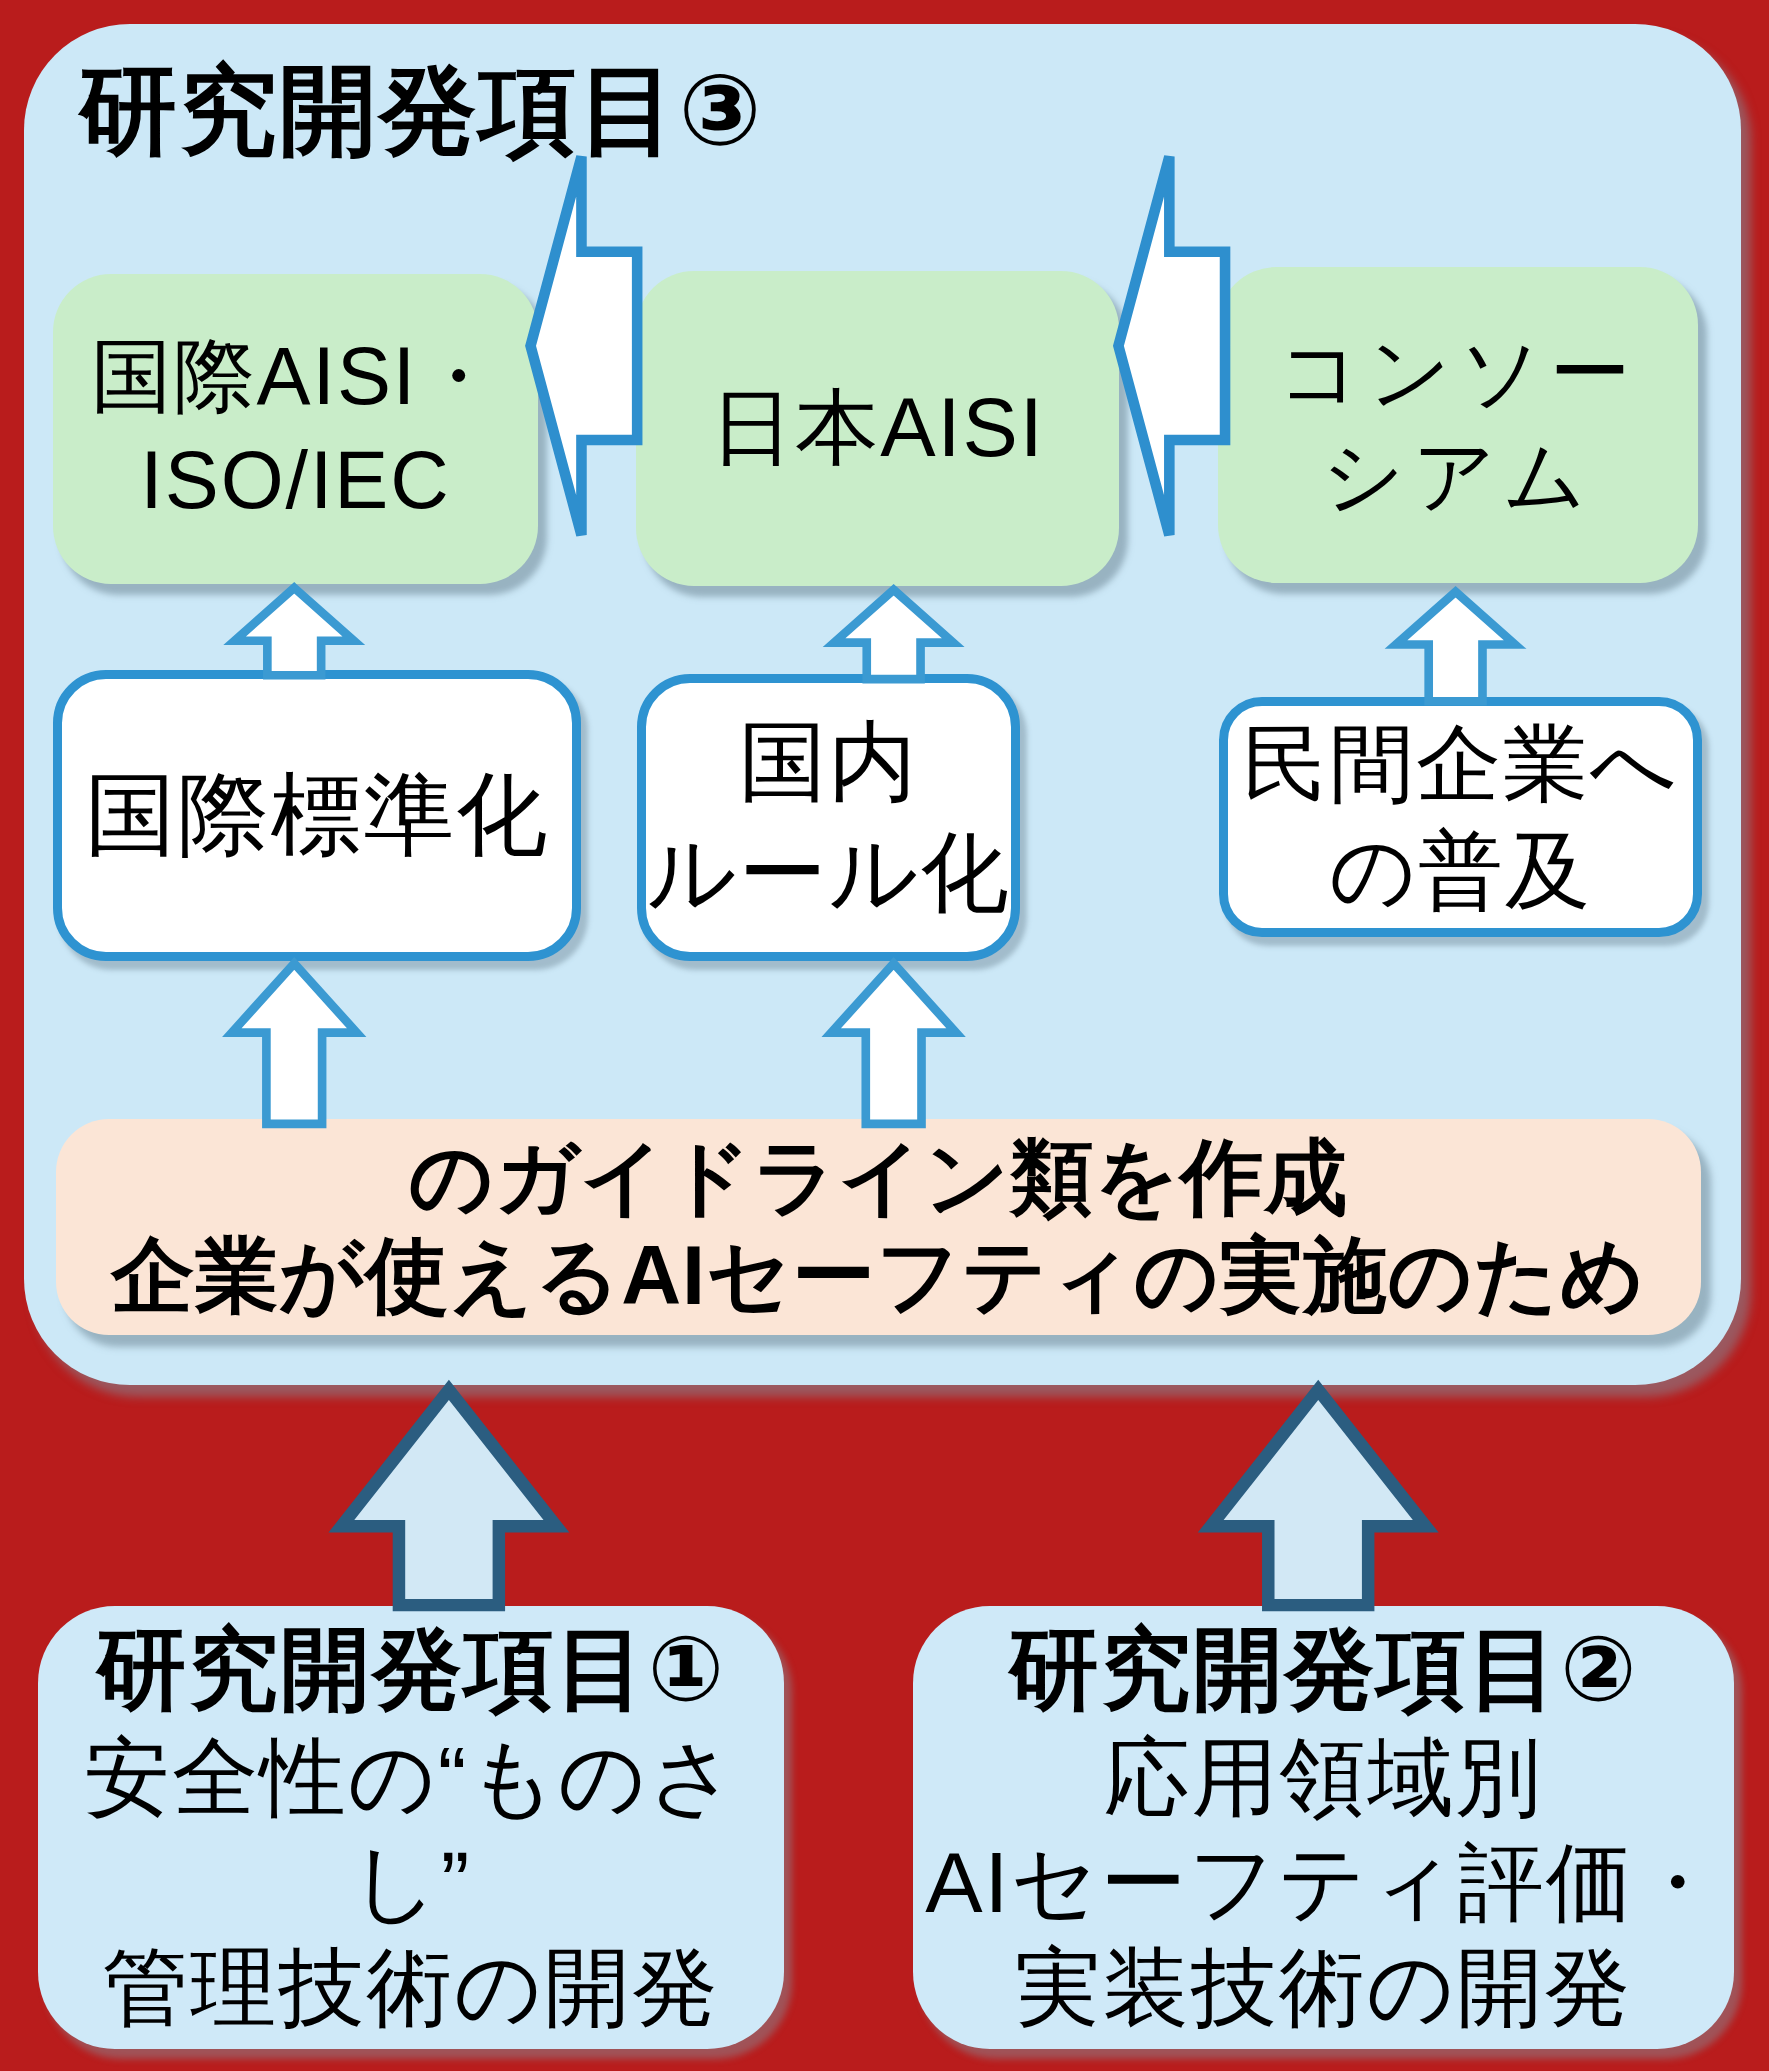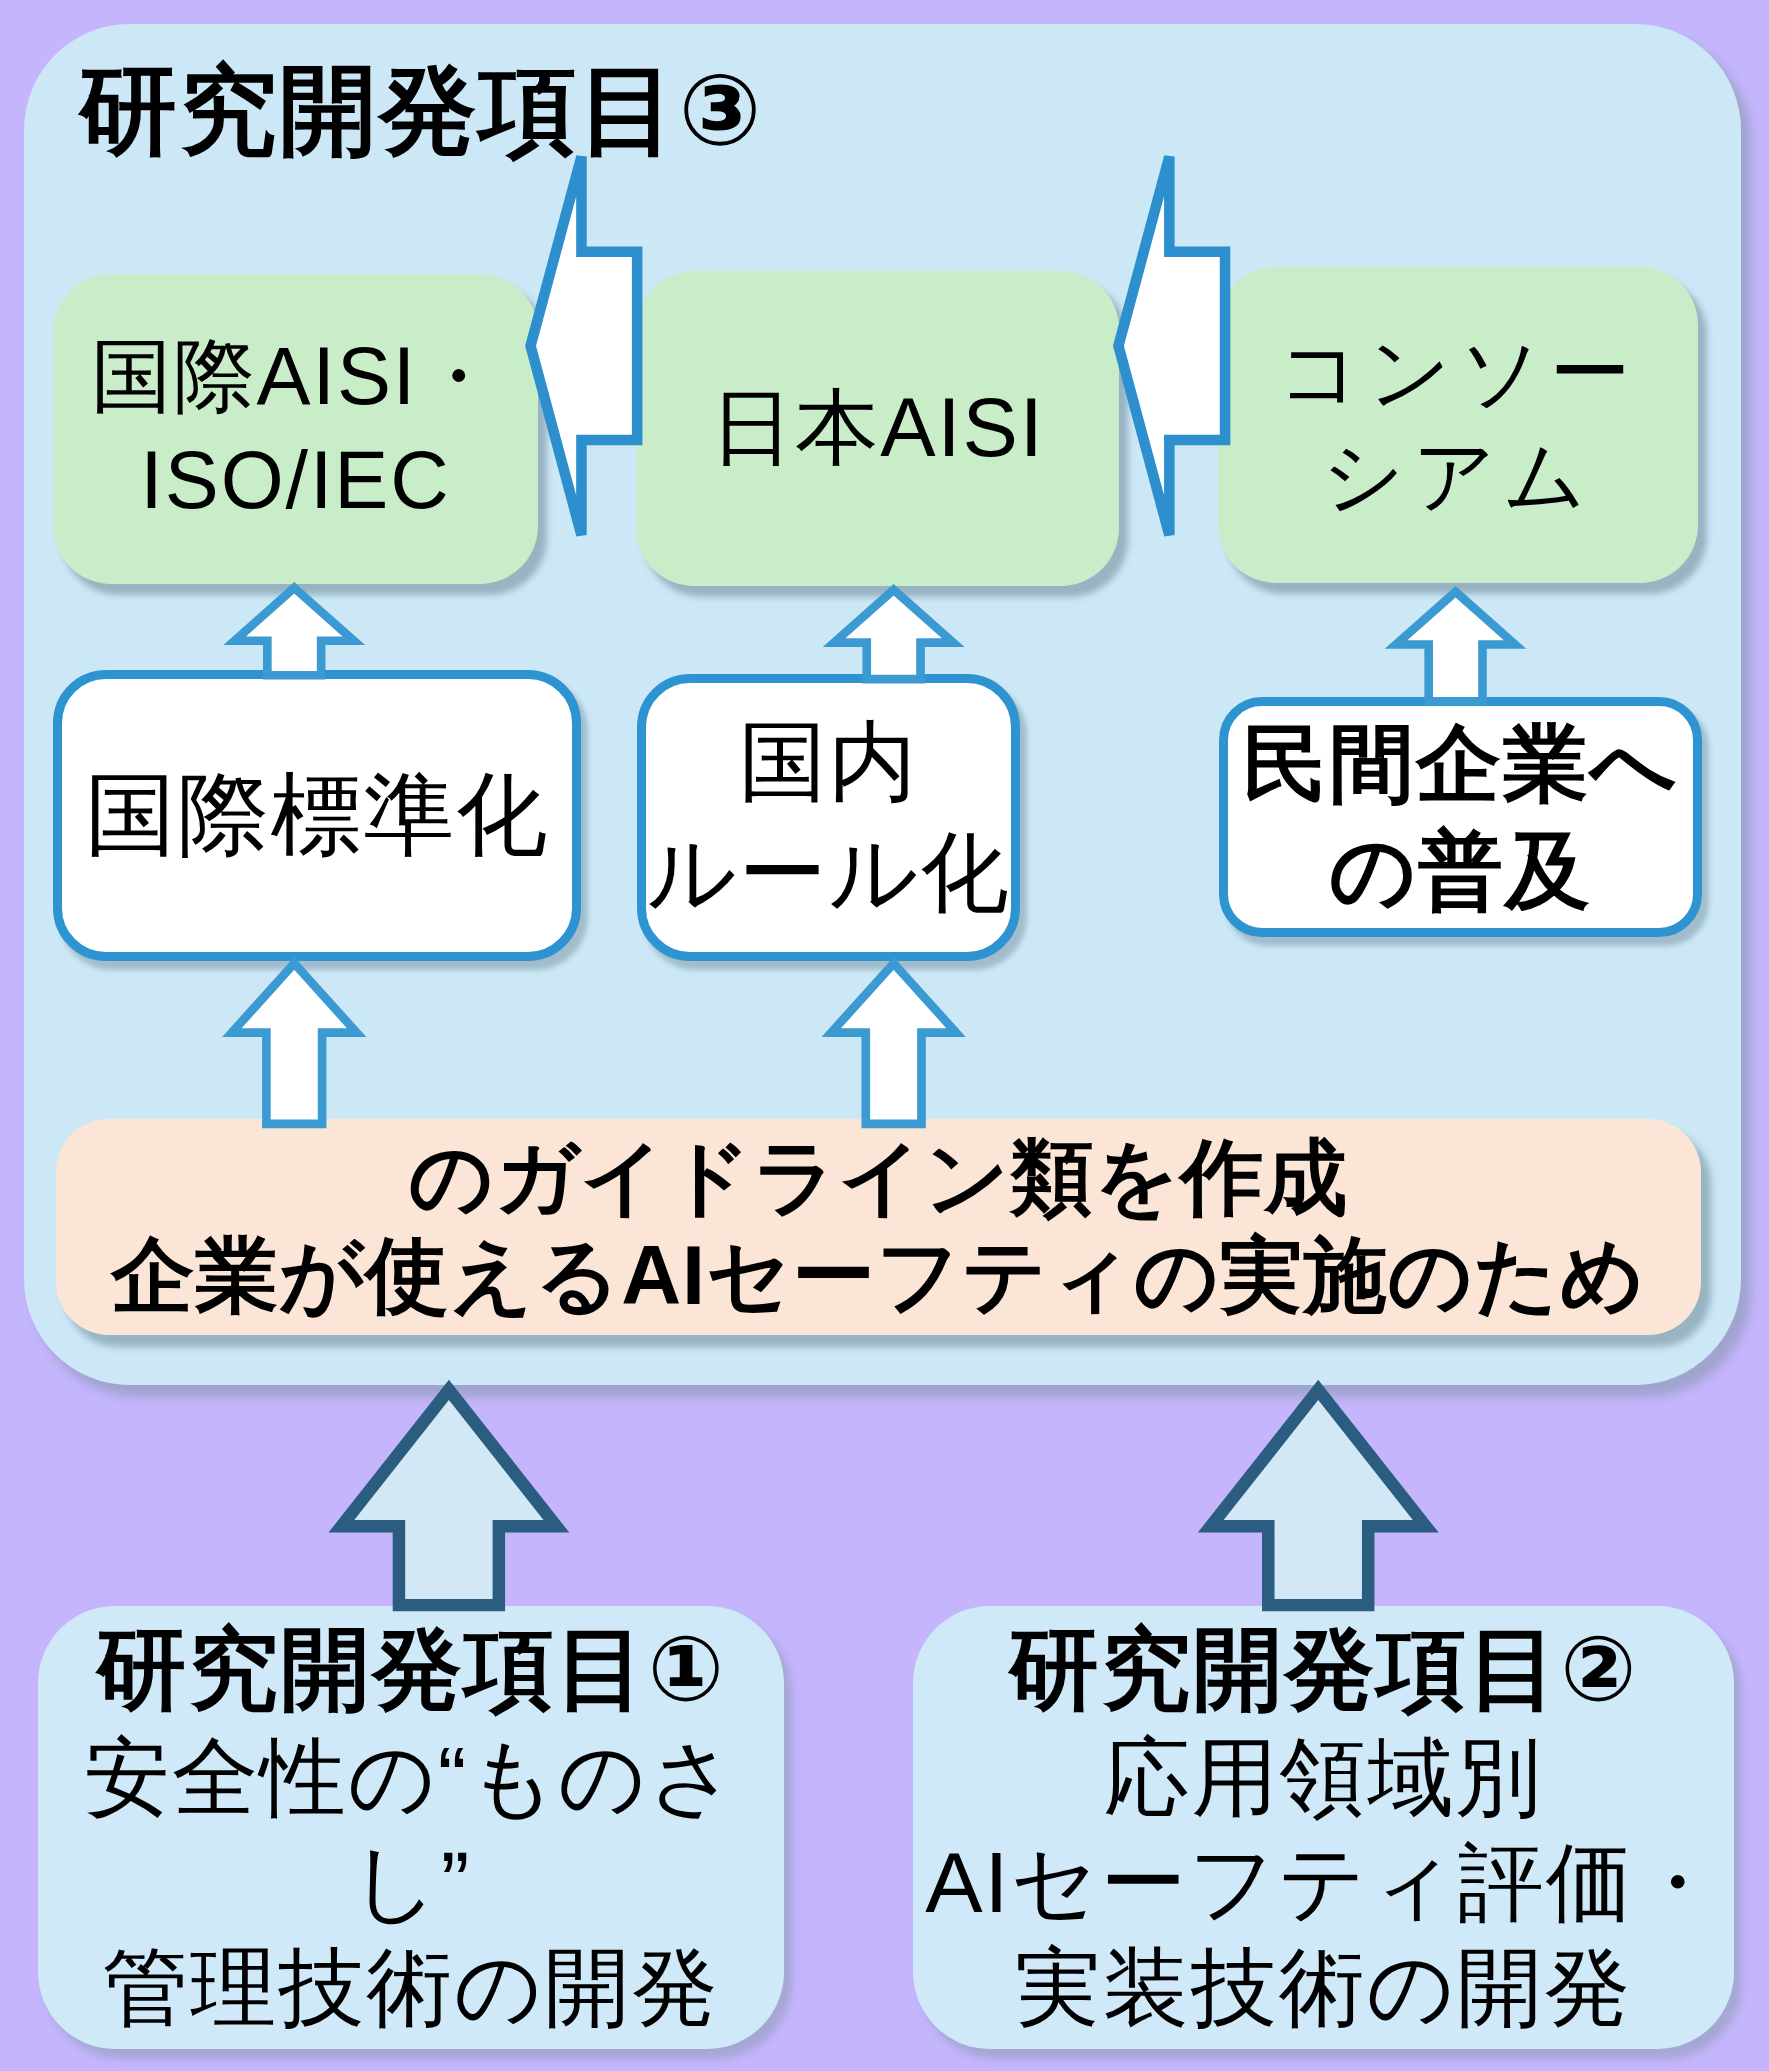--- a/index.html
+++ b/index.html
@@ -1,20 +1,20 @@
 <!DOCTYPE html>
 <html><head>
 <meta charset="utf-8">
 <style>
   html,body{
     margin:0; padding:0; background:#ffffff;
     font-family:"Liberation Sans","DejaVu Sans",sans-serif;
   }
   .canvas{
-    position:relative; width:1770px; height:2071px; overflow:hidden; background:#c4b5fd;
+    position:relative; width:1770px; height:2071px; overflow:hidden; background:#b91c1c;
   }
   .abs{ position:absolute; box-sizing:border-box; }
   
   .container{
     left:24px; top:24px; width:1717px; height:1361px;
     background:#cce8f7; border-radius:106px;
     box-shadow:9.6px 11.5px 9.6px rgba(125,148,162,.50);
   }
   .title{
     left:79px; top:46px; width:1057px;
@@ -33,21 +33,21 @@
   .g1{ left:53px;  top:274px; width:485px; height:310px; }
   .g2{ left:636px; top:271px; width:483px; height:315px; font-size:83px; }
   .g3{ left:1218px;top:267px; width:480px; height:316px; letter-spacing:7.7px; }
   .white{
     background:#ffffff; border:9.6px solid #2e93d1; border-radius:53px;
     box-shadow:6.7px 8.6px 5.8px rgba(110,135,150,.45);
     line-height:1.26; letter-spacing:1.9px;
   }
   .w1{ left:53px;  top:670px; width:528px; height:291px; font-size:91px; }
   .w2{ left:637px; top:674px; width:383px; height:287px; font-size:88px; }
-  .w3{ left:1219px;top:697px; width:483px; height:240px; font-size:85px; border-radius:43px;font-weight:bold; }
+  .w3{ left:1219px;top:697px; width:483px; height:240px; font-size:85px; border-radius:43px; }
   .peach{
     left:56px; top:1119px; width:1645px; height:216px;
     background:#fbe5d6; border-radius:53px;
     box-shadow:9.6px 11.5px 7.7px rgba(110,135,150,.55);
     font-size:83px; font-weight:bold; line-height:1.18; letter-spacing:1px;
     white-space:nowrap;
   }
   .bottom{
     background:#cfe9f8; border-radius:77px;
     box-shadow:7.7px 9.6px 7.7px rgba(130,150,162,.45);

